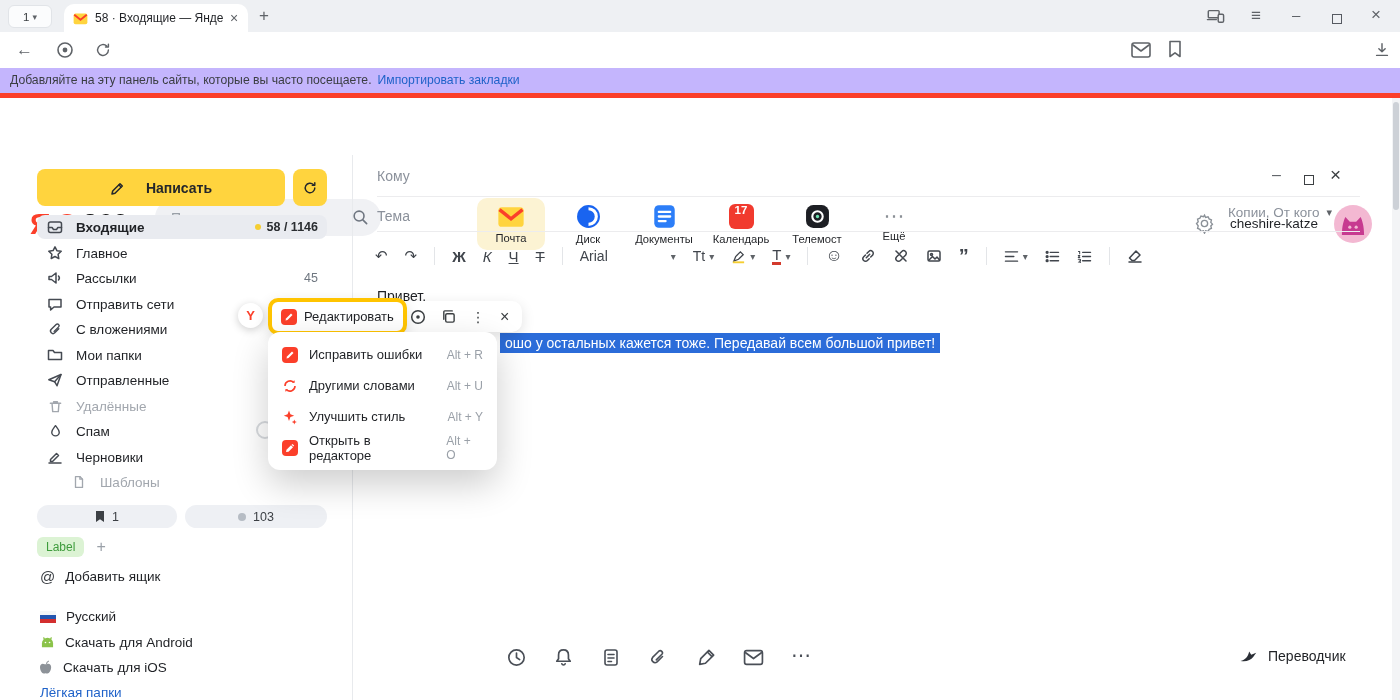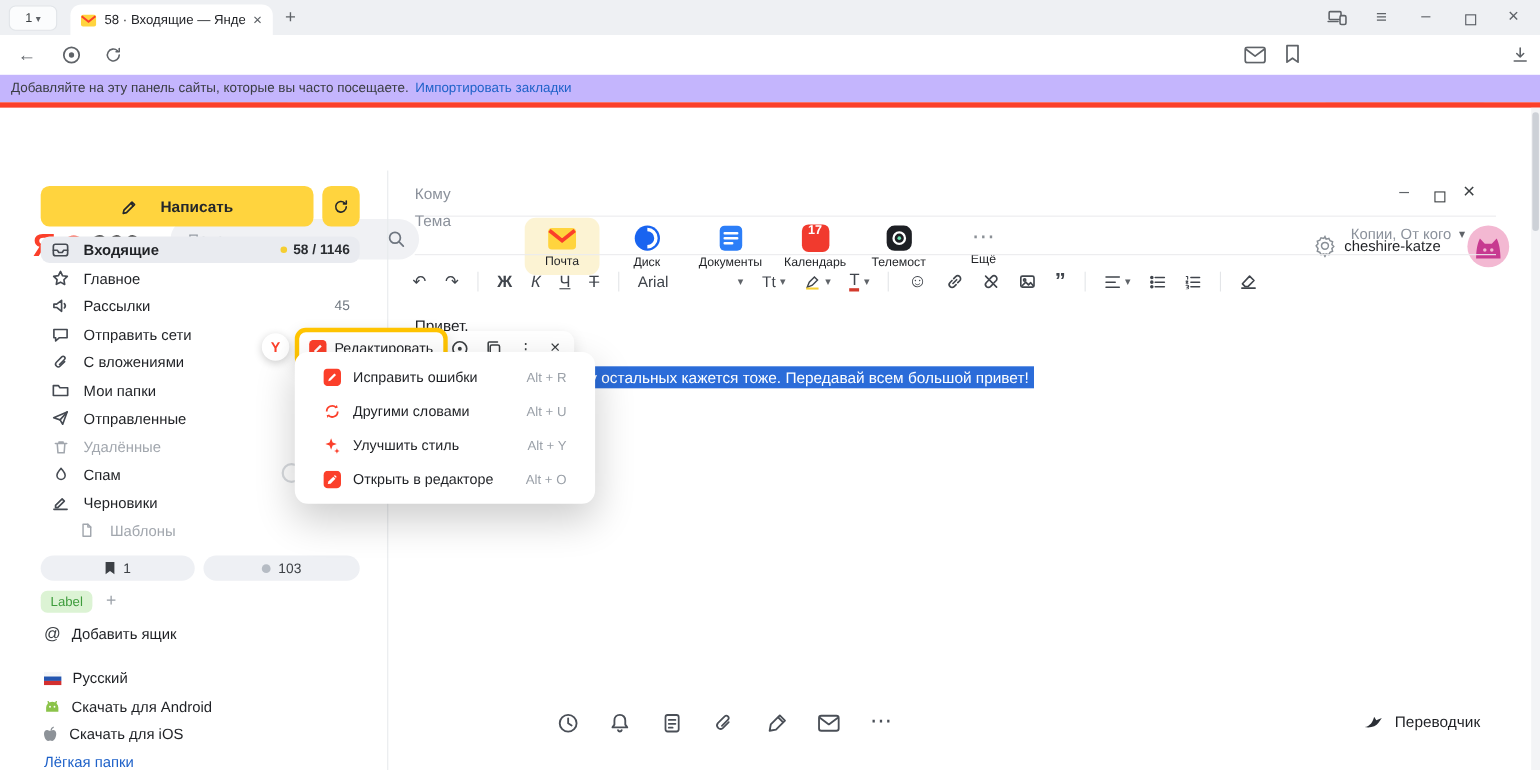--- a/index.html
+++ b/index.html
@@ -42,21 +42,21 @@
   .blue{color:var(--link-blue,#1f62c9)}
   .vdiv{left:352px;top:155px;width:1px;height:545px;background:#e8eaed}
   .hline{height:1px;background:#ececee}
   .glabel{color:#8b919b;font-size:14px}
   .toolbar{left:375px;top:239px;height:34px;display:flex;align-items:center;gap:17px;color:#40454c;font-size:15px}
   .tsep{width:1px;height:18px;background:#e3e5e8}
   .selline{background:var(--selection-blue,#2b6cd9);color:#fff;font-size:14px;padding:2px 5px;white-space:nowrap}
   .ycircle{left:238px;top:303px;width:25px;height:25px;background:#fff;border-radius:50%;box-shadow:0 2px 8px rgba(0,0,0,.2);display:flex;align-items:center;justify-content:center;color:var(--yandex-red,#fb3f2a);font-weight:bold;font-size:13px;z-index:21}
   .editbtn{left:268px;top:298px;height:37px;background:#fff;border:4px solid var(--highlight-orange,#ffc400);border-radius:10px;display:flex;align-items:center;gap:7px;padding:0 9px;font-size:13px;box-shadow:0 4px 14px rgba(0,0,0,.12);z-index:22}
   .poptools{left:397px;top:301px;height:31px;background:#fff;border-radius:0 10px 10px 0;box-shadow:0 4px 14px rgba(0,0,0,.12);display:flex;align-items:center;gap:15px;padding:0 13px;z-index:21;color:#3c4043}
-  .menu{left:268px;top:320px;width:273px;background:#fff;border-radius:12px;box-shadow:0 14px 36px rgba(0,0,0,.2);padding:7px 12px;z-index:23}
+  .menu{left:268px;top:332px;width:229px;background:#fff;border-radius:12px;box-shadow:0 14px 36px rgba(0,0,0,.2);padding:7px 0;z-index:23}
   .mitem{display:flex;align-items:center;gap:11px;padding:0 14px;height:31px;font-size:13px}
   .mshort{margin-left:auto;color:#9aa0a8;font-size:12px}
   .winbox{width:10px;height:10px;border:1.5px solid #565a61;display:inline-block}
   .scrolltrack{left:1392px;top:98px;width:8px;height:602px;background:#f3f4f6}
   .scrollthumb{left:1393px;top:102px;width:6px;height:108px;border-radius:3px;background:#cdd1d7}
 </style>
 </head>
 <body>
 
 <div class="stage">
@@ -216,21 +216,21 @@
       <span style="color:#8b9096;font-size:21px;line-height:20px">⋯</span>
       <span>Ещё</span>
     </div>
 
     <div class="abs" style="left:1194px;top:115px">
       <svg width="21" height="21" viewBox="0 0 20 20">
           <path d="M10 2l1 2.2 2.4-.6 1 2 2.2.9-.6 2.4 1.6 1.7-1.6 1.7.6 2.4-2.2.9-1 2-2.4-.6-1 2.2-1-2.2-2.4.6-1-2-2.2-.9.6-2.4L2.4 10 4 8.3l-.6-2.4 2.2-.9 1-2 2.4.6z" fill="none" stroke="#8a9097" stroke-width="1.3"></path>
           <circle cx="10" cy="10" r="3" fill="none" stroke="#8a9097" stroke-width="1.3"></circle>
         </svg>
     </div>
-    <div class="abs" style="left:1222px;top:118px;width:104px;text-align:left;font-size:13.5px">cheshire-katze</div>
+    <div class="abs" style="left:1222px;top:118px;width:104px;text-align:center;font-size:13.5px">cheshire-katze</div>
     <div class="abs" style="left:1334px;top:107px;width:38px;height:38px;border-radius:50%;background:#f3b8d2;overflow:hidden">
       <svg width="38" height="38" viewBox="0 0 24 24">
           <path d="M5 19c0-6 1.2-9.5 2.2-11.5L10 10.5h4l2.8-3C17.8 9.5 19 13 19 19z" fill="#c73a90"></path>
           <circle cx="10" cy="14" r="1" fill="#f3b8d2"></circle>
           <circle cx="14" cy="14" r="1" fill="#f3b8d2"></circle>
         </svg>
     </div>
   </div>
 
   <div class="abs ybtn" style="left:37px;top:169px;width:248px;height:37px;gap:20px;font-size:14px">
@@ -409,21 +409,21 @@
   </div>
 
   <div class="abs vdiv"></div>
 
   <div class="abs glabel" style="left:377px;top:168px">Кому</div>
   <div class="abs glyph" style="left:1272px;top:166px;font-size:16px">–</div>
   <div class="abs" style="left:1304px;top:171px"><span class="winbox" style="border-color:#3c4043"></span></div>
   <div class="abs" style="left:1330px;top:164px;font-size:19px;color:#3c4043">×</div>
   <div class="abs hline" style="left:377px;top:196px;width:983px"></div>
 
-  <div class="abs glabel" style="left:377px;top:192px">Тема</div>
+  <div class="abs glabel" style="left:377px;top:208px">Тема</div>
   <div class="abs flex" style="left:1228px;top:205px;gap:7px">
     <span class="glabel" style="font-size:13.5px">Копии, От кого</span>
     <span class="glyph" style="font-size:11px">▾</span>
   </div>
   <div class="abs hline" style="left:377px;top:231px;width:983px"></div>
 
   <div class="abs toolbar">
     <span>↶</span>
     <span>↷</span>
     <span class="tsep"></span>

